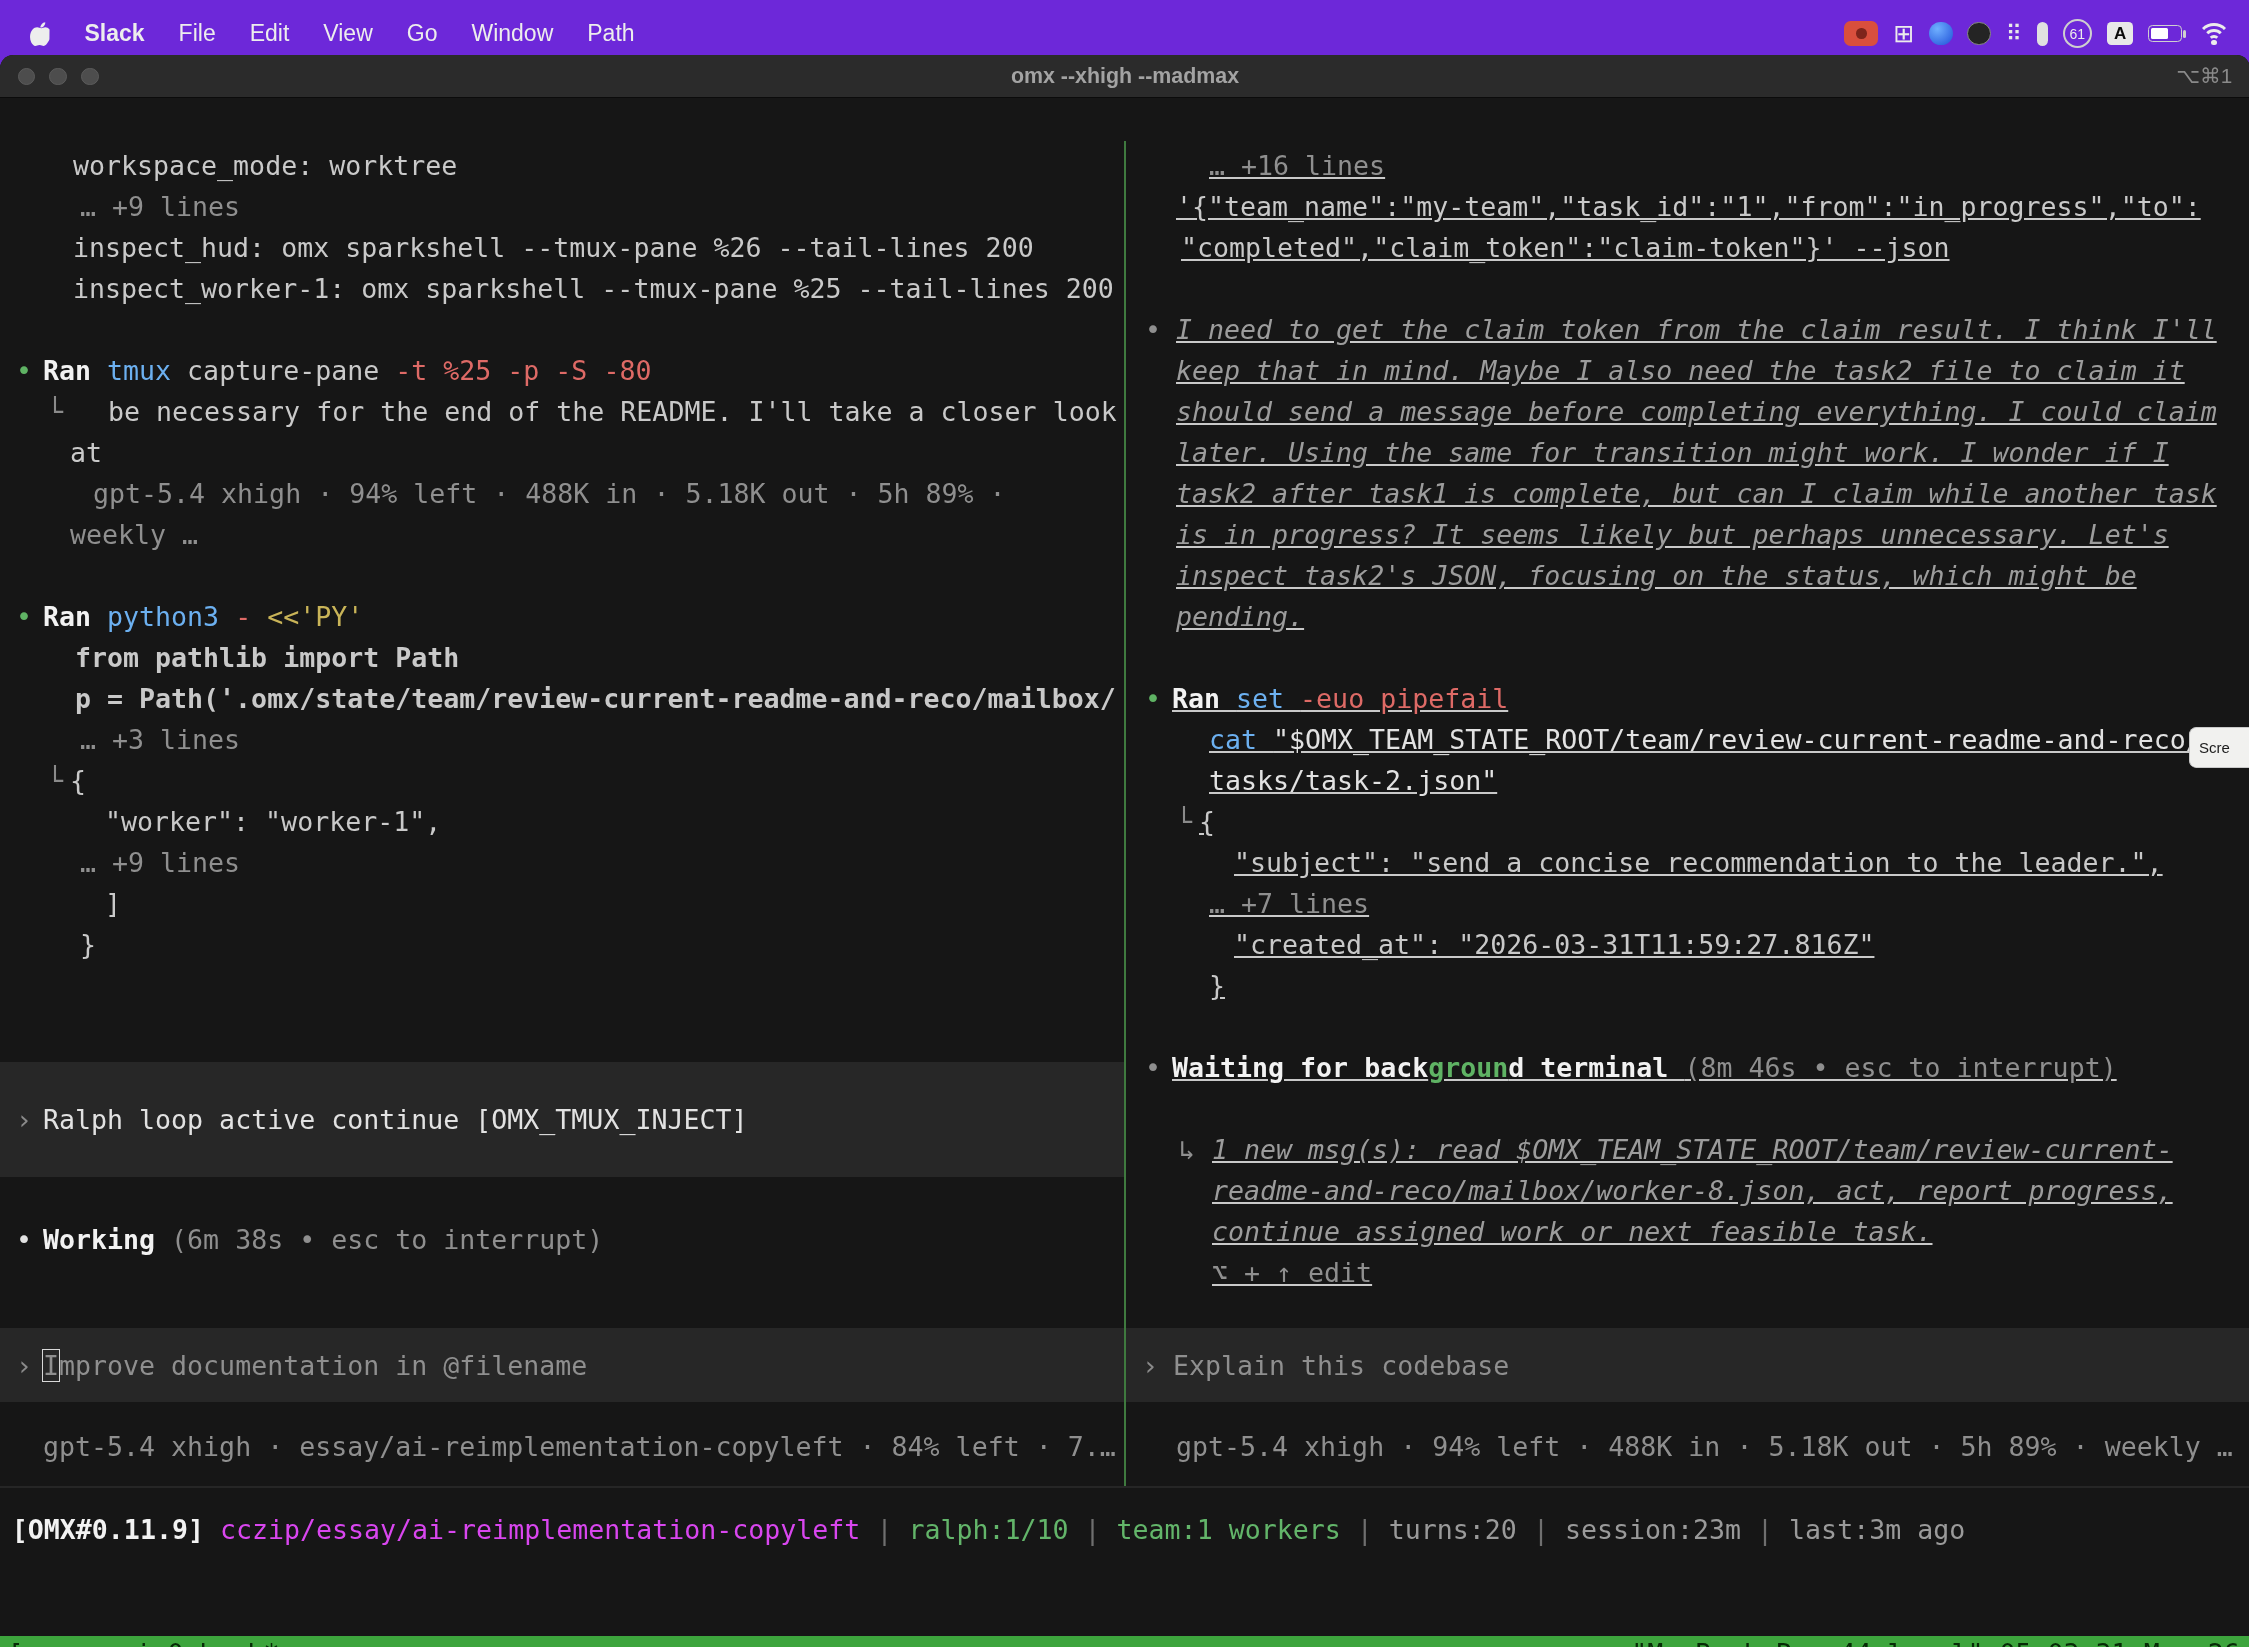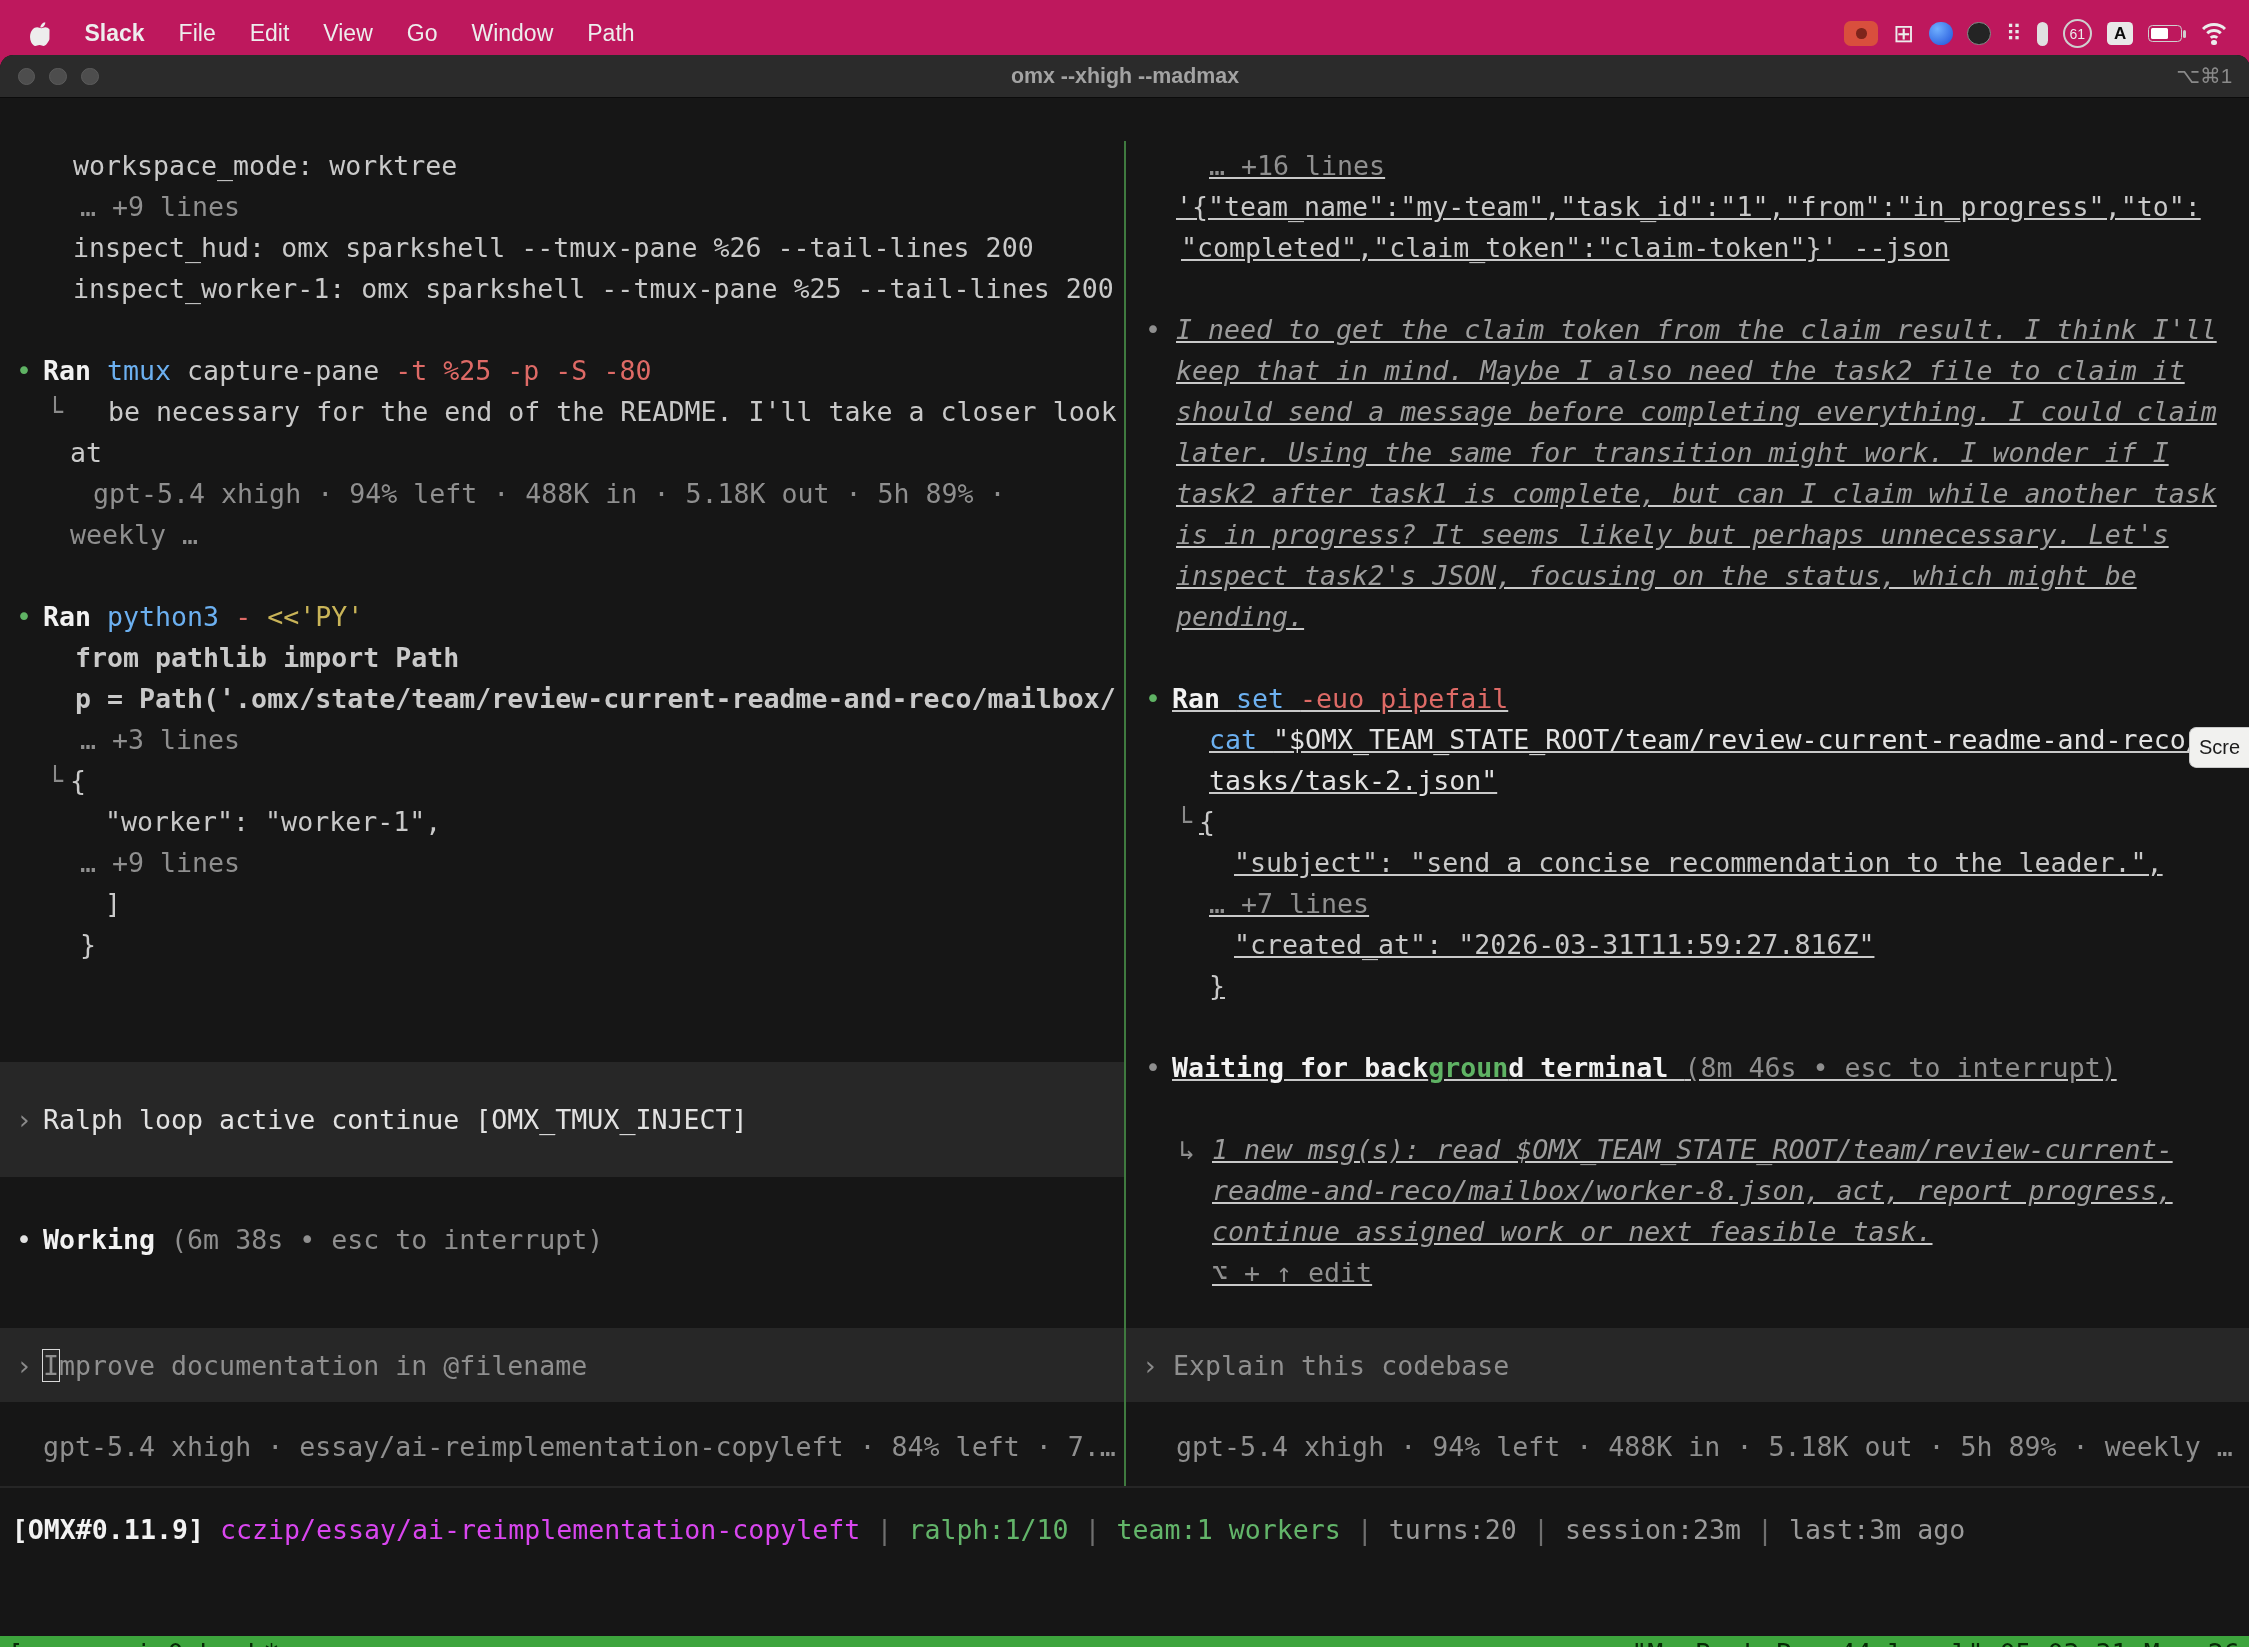--- a/index.html
+++ b/index.html
@@ -1,20 +1,20 @@
 <!DOCTYPE html>
 <html style="font-size:11.8px"><head>
 <meta charset="utf-8">
 <style>
   * { margin:0; padding:0; box-sizing:border-box; }
   html,body { width:2250px; height:1648px; background:#000; overflow:hidden; }
   body { position:relative; font-family:"DejaVu Sans Mono", monospace; }
 
   
-  .menubar { position:absolute; top:0; left:0; width:2250px; height:67px; background:#be185d;
+  .menubar { position:absolute; top:0; left:0; width:2250px; height:67px; background:#6d28d9;
              display:flex; align-items:center; color:#ededed;
              font-family:"Liberation Sans", sans-serif; font-size:23px; }
   .mb-left { display:flex; align-items:center; }
   .apple-wrap { padding:0 16px 0 29.5px; display:flex; align-items:center; }
   .menu-item { padding:0 17px; }
   .app-name { font-weight:700; padding:0 17px; }
   .mb-right { margin-left:auto; display:flex; align-items:center; gap:14.8px; padding-right:19px; }
   .tray { display:flex; align-items:center; justify-content:center; height:32px; }
   .rec-badge { width:34px; height:25px; background:#d94f3d; border-radius:6.6px; position:relative; }
   .rec-badge::after { content:""; position:absolute; left:11.8px; top:7.4px; width:10.3px; height:10.3px; border-radius:50%; background:#7e241b; }
@@ -81,21 +81,21 @@
   .hud .proj { color:#d946ef; }
   .hud .g { color:#63b56a; }
   .hud .misc { color:#9a9a9a; }
 
   .tmuxbar { position:absolute; top:1538px; left:0; width:100%; height:35px; background:#3da53d; color:#062b06;
              line-height:35px; white-space:pre; padding-left:7.4px; }
   .tmuxbar .right { position:absolute; right:10.3px; top:0; }
 
   .notif { position:absolute; top:672px; left:2189px; width:61px; height:41px; background:#f1f1ef;
            border:0.7px solid #c9c9c9; border-right:none; border-radius:7.4px 0 0 7.4px; color:#1c1c1c;
-           font-family:"Liberation Sans", sans-serif; font-size:20px; display:flex; align-items:center; padding-left:8.9px; }
+           font-family:"Liberation Sans", sans-serif; font-size:15px; display:flex; align-items:center; padding-left:8.9px; }
 </style>
 </head>
 <body>
 
 <div class="menubar">
   <div class="mb-left">
     <span class="apple-wrap">
         <svg width="22" height="26.6" viewBox="0 0 24 28">
           <path fill="#ededed" d="M16.6 2c.2 1.5-.5 3-1.4 4-1 1.1-2.5 1.9-3.9 1.8-.2-1.4.6-2.9 1.4-3.8.9-1.1 2.6-1.9 3.9-2zM21.2 20.5c-.6 1.5-.9 2.1-1.7 3.4-1.1 1.8-2.7 4-4.6 4-1.7 0-2.2-1.1-4.5-1.1s-2.8 1.1-4.5 1.1c-1.9 0-3.4-2-4.5-3.8C-.9 19.4-.2 13.2 2.8 9.9c1.3-1.5 3.2-2.4 5-2.4 1.8 0 3 1.1 4.5 1.1 1.5 0 2.4-1.1 4.5-1.1 1.6 0 3.3.9 4.5 2.4-3.9 2.2-3.3 7.9.-1 10.6z"></path>
         </svg>

